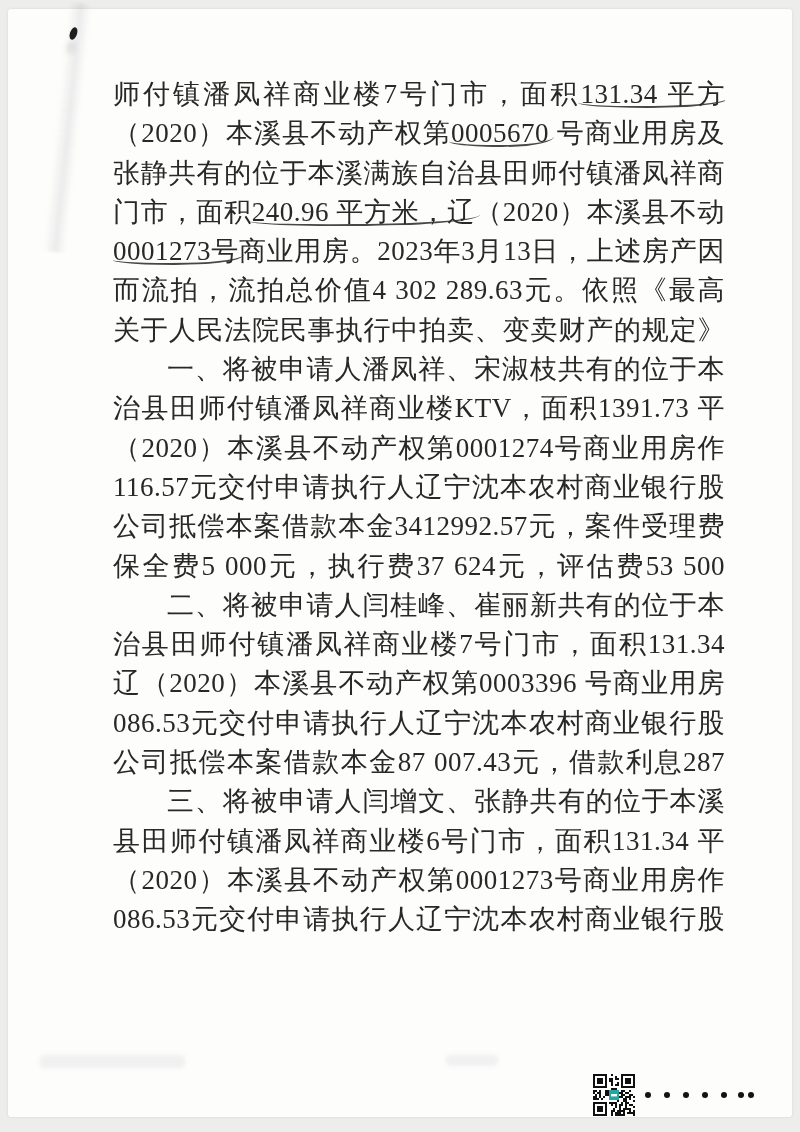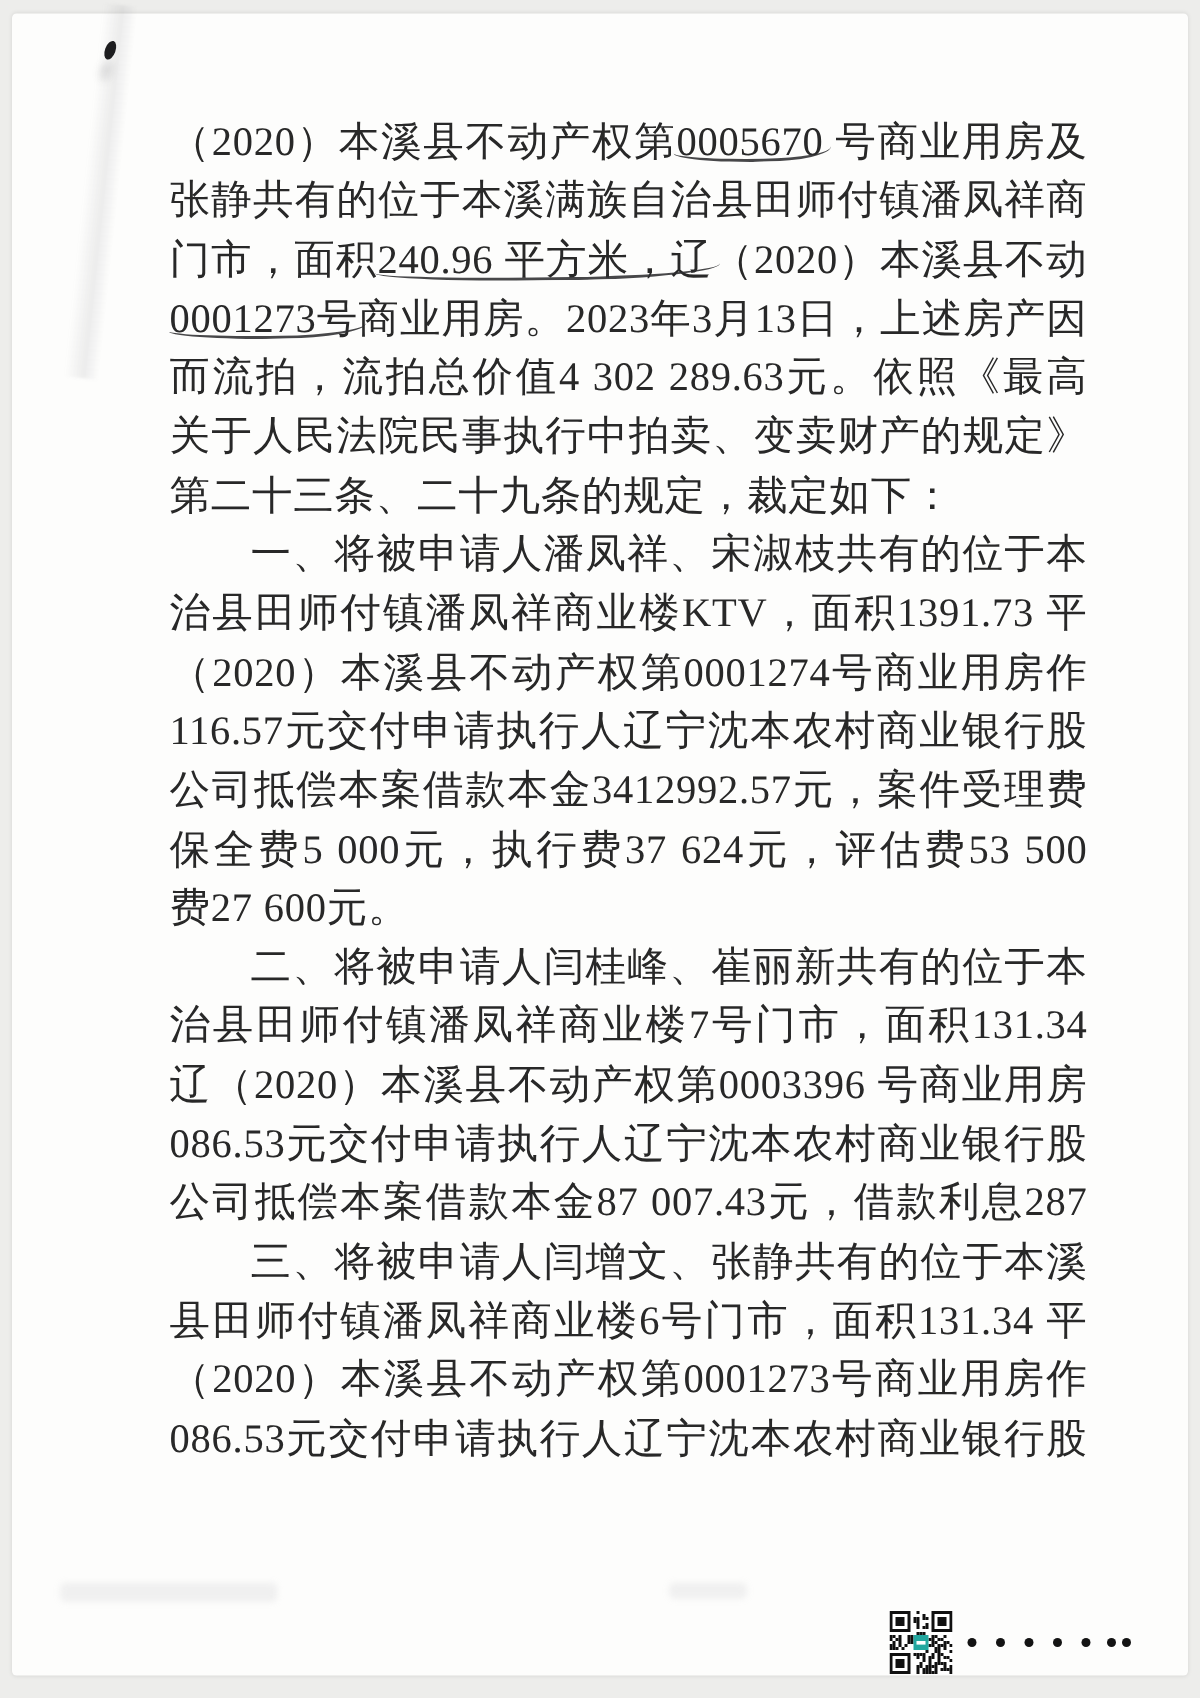--- a/index.html
+++ b/index.html
@@ -62,34 +62,33 @@
 </style>
 </head>
 <body>
 
 <div class="stage">
   <div class="paper">
     <div class="crease"></div>
     <div class="ink-mark"></div>
 
     <div class="doc-text" id="doc-text">
+        <div class="line"><span>师付镇潘凤祥商业楼7号门市，面积</span><span class="u">131.34 平方</span></div>
         <div class="line"><span>（2020）本溪县不动产权第</span><span class="u">0005670</span><span> 号商业用房及闫增文、</span></div>
         <div class="line"><span>张静共有的位于本溪满族自治县田师付镇潘凤祥商业楼6号</span></div>
         <div class="line"><span>门市，面积</span><span class="u">240.96 平方米，辽</span><span>（2020）本溪县不动产权第</span></div>
         <div class="line"><span class="u">0001273号</span><span>商业用房。2023年3月13日，上述房产因无人竞买</span></div>
         <div class="line"><span>而流拍，流拍总价值4 302 289.63元。依照《最高人民法院</span></div>
         <div class="line"><span>关于人民法院民事执行中拍卖、变卖财产的规定》第十九条、</span></div>
-        <div class="line end"><span>第二十三条、二十九条的规定，裁定如下：</span></div>
         <div class="line indent"><span>一、将被申请人潘凤祥、宋淑枝共有的位于本溪满族自</span></div>
         <div class="line"><span>治县田师付镇潘凤祥商业楼KTV，面积1391.73 平方米，辽</span></div>
         <div class="line"><span>（2020）本溪县不动产权第0001274号商业用房作价3 554</span></div>
         <div class="line"><span>116.57元交付申请执行人辽宁沈本农村商业银行股份有限</span></div>
         <div class="line"><span>公司抵偿本案借款本金3412992.57元，案件受理费17 400，</span></div>
         <div class="line"><span>保全费5 000元，执行费37 624元，评估费53 500元，网拍</span></div>
-        <div class="line end"><span>费27 600元。</span></div>
         <div class="line indent"><span>二、将被申请人闫桂峰、崔丽新共有的位于本溪满族自</span></div>
         <div class="line"><span>治县田师付镇潘凤祥商业楼7号门市，面积131.34 平方米，</span></div>
         <div class="line"><span>辽（2020）本溪县不动产权第0003396 号商业用房作价374</span></div>
         <div class="line"><span>086.53元交付申请执行人辽宁沈本农村商业银行股份有限</span></div>
         <div class="line"><span>公司抵偿本案借款本金87 007.43元，借款利息287 079.1元。</span></div>
         <div class="line indent"><span>三、将被申请人闫增文、张静共有的位于本溪满族自治</span></div>
         <div class="line"><span>县田师付镇潘凤祥商业楼6号门市，面积131.34 平方米，辽</span></div>
         <div class="line"><span>（2020）本溪县不动产权第0001273号商业用房作价374</span></div>
         <div class="line"><span>086.53元交付申请执行人辽宁沈本农村商业银行股份有限</span></div>
       </div>

